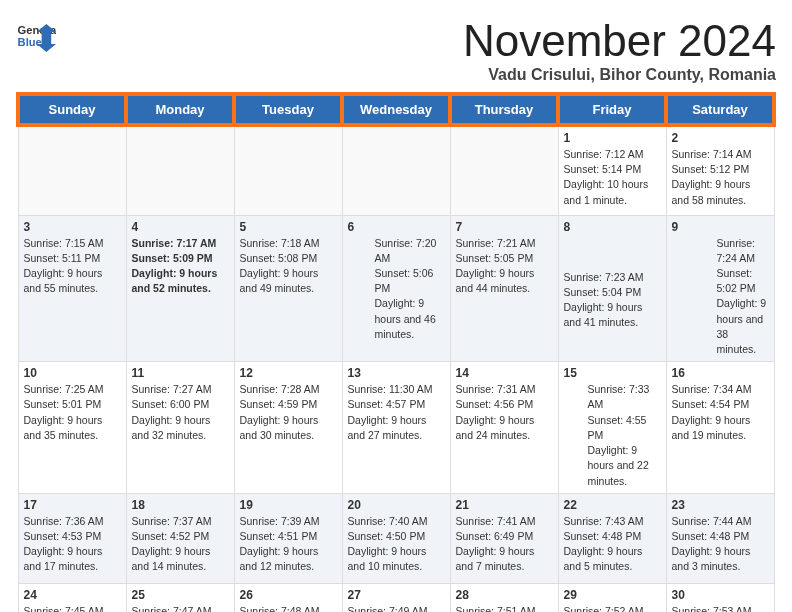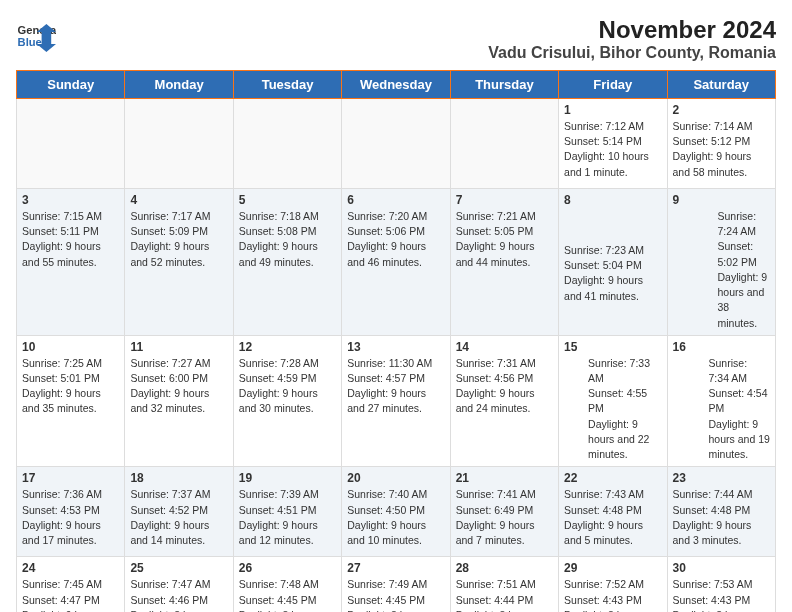--- a/index.html
+++ b/index.html
@@ -22,42 +22,42 @@
       gap: 4px;
     }
     .logo-icon {
       width: 40px;
       height: 40px;
     }
     .title-block {
       text-align: right;
     }
     .month-title {
-      font-size: 24px;
-      font-weight: bold;
+      font-size: 44px;
+      font-weight: normal;
       color: #222;
     }
     .location-title {
       font-size: 16px;
       color: #444;
       font-weight: bold;
     }
     table {
       width: 100%;
       border-collapse: collapse;
       table-layout: fixed;
     }
     .day-header {
       background-color: #2e6db4;
       color: #fff;
       text-align: center;
       padding: 6px 2px;
       font-size: 13px;
       font-weight: bold;
-      border: 1px solid #f97316;
+      border: 4px solid #f97316;
     }
     .calendar-cell {
       vertical-align: top;
       border: 1px solid #ddd;
       padding: 4px 5px;
       height: 90px;
       font-size: 10.5px;
       color: #333;
       background: #fff;
     }
@@ -129,33 +129,33 @@
       </tr>
       <tr>
         <td class="calendar-cell shaded">
           <span class="day-number">3</span>
           <div class="cell-info" style="white-space: pre-line;">Sunrise: 7:15 AM
 Sunset: 5:11 PM
 Daylight: 9 hours and 55 minutes.</div>
         </td>
         <td class="calendar-cell shaded">
           <span class="day-number">4</span>
-          <div class="cell-info" style="white-space: pre-line;">Sunrise: 7:17 AM
+          <div class="cell-info" style="white-space: pre-line; font-weight: bold;">Sunrise: 7:17 AM
 Sunset: 5:09 PM
 Daylight: 9 hours and 52 minutes.</div>
         </td>
         <td class="calendar-cell shaded">
           <span class="day-number">5</span>
           <div class="cell-info" style="white-space: pre-line;">Sunrise: 7:18 AM
 Sunset: 5:08 PM
 Daylight: 9 hours and 49 minutes.</div>
         </td>
         <td class="calendar-cell shaded">
           <span class="day-number">6</span>
-          <div class="cell-info" style="white-space: pre-line;">Sunrise: 7:20 AM
+          <div class="cell-info" style="white-space: pre-line; margin-left: 27px;">Sunrise: 7:20 AM
 Sunset: 5:06 PM
 Daylight: 9 hours and 46 minutes.</div>
         </td>
         <td class="calendar-cell shaded">
           <span class="day-number">7</span>
           <div class="cell-info" style="white-space: pre-line;">Sunrise: 7:21 AM
 Sunset: 5:05 PM
 Daylight: 9 hours and 44 minutes.</div>
         </td>
         <td class="calendar-cell shaded">
@@ -203,21 +203,21 @@
 Daylight: 9 hours and 24 minutes.</div>
         </td>
         <td class="calendar-cell">
           <span class="day-number">15</span>
           <div class="cell-info" style="white-space: pre-line; margin-left: 24px;">Sunrise: 7:33 AM
 Sunset: 4:55 PM
 Daylight: 9 hours and 22 minutes.</div>
         </td>
         <td class="calendar-cell">
           <span class="day-number">16</span>
-          <div class="cell-info" style="white-space: pre-line; margin-left: 36px;">Sunrise: 7:34 AM
+          <div class="cell-info" style="white-space: pre-line;">Sunrise: 7:34 AM
 Sunset: 4:54 PM
 Daylight: 9 hours and 19 minutes.</div>
         </td>
       </tr>
       <tr>
         <td class="calendar-cell shaded">
           <span class="day-number">17</span>
           <div class="cell-info" style="white-space: pre-line;">Sunrise: 7:36 AM
 Sunset: 4:53 PM
 Daylight: 9 hours and 17 minutes.</div>

